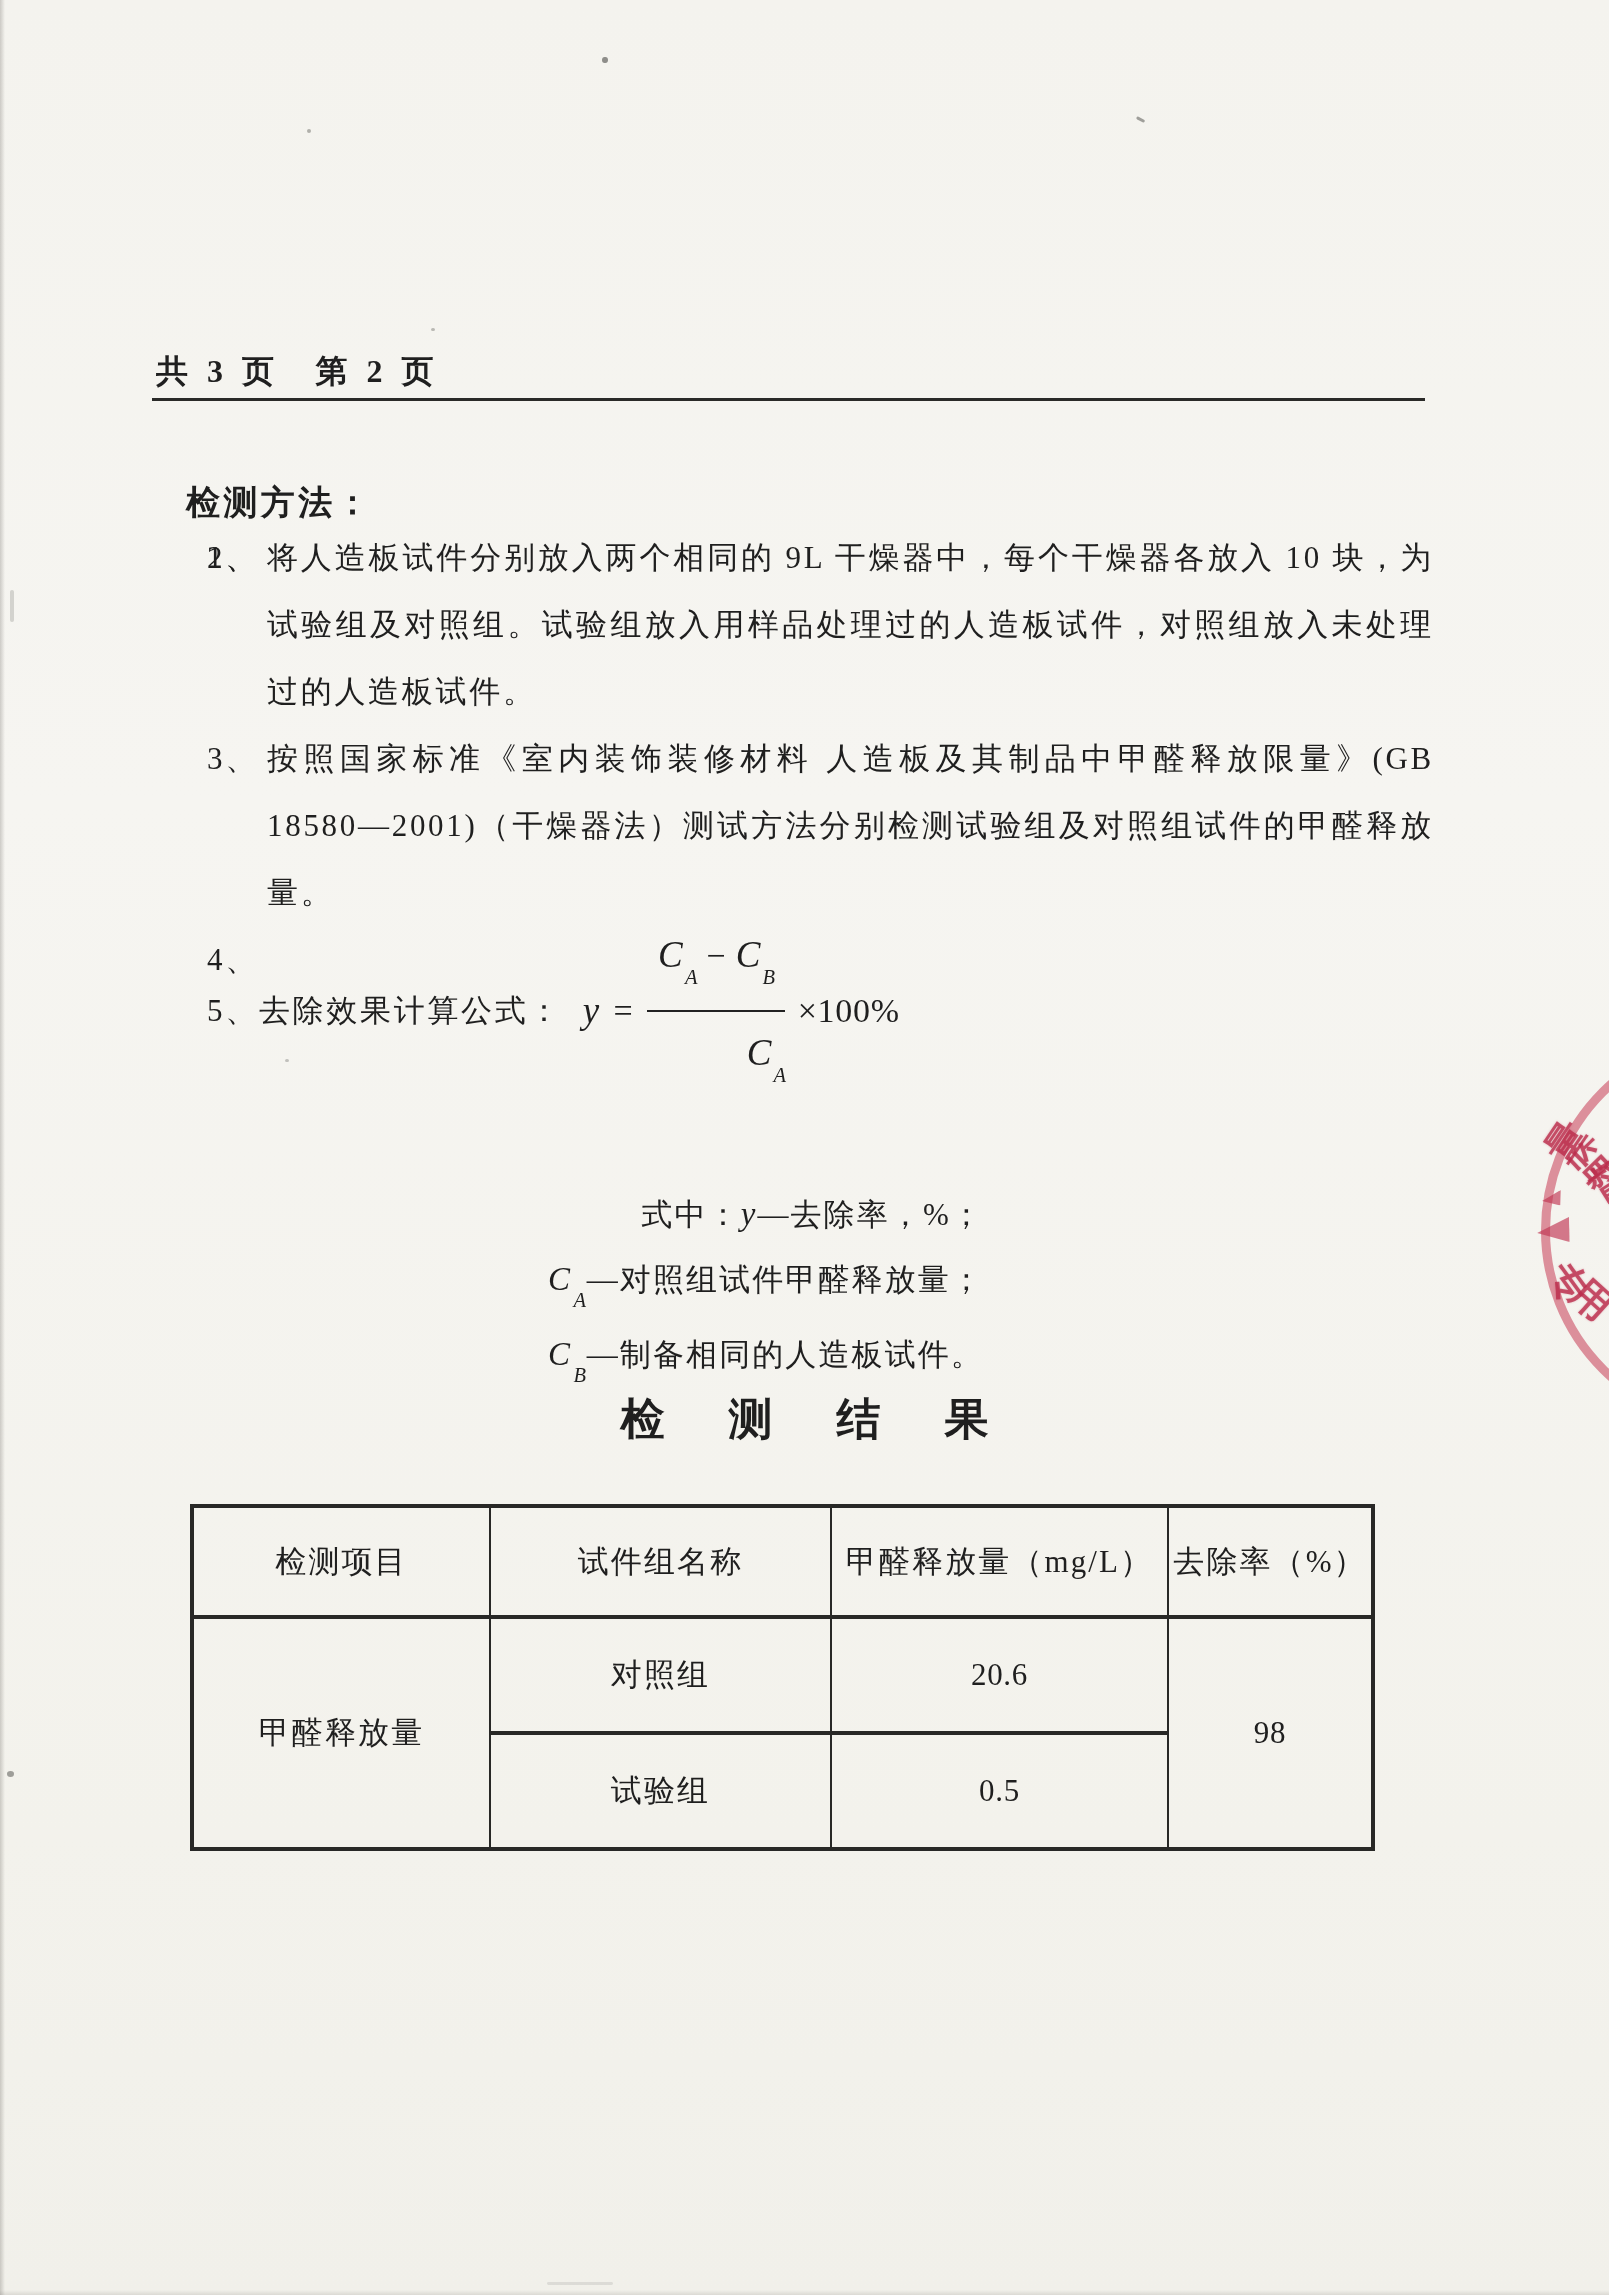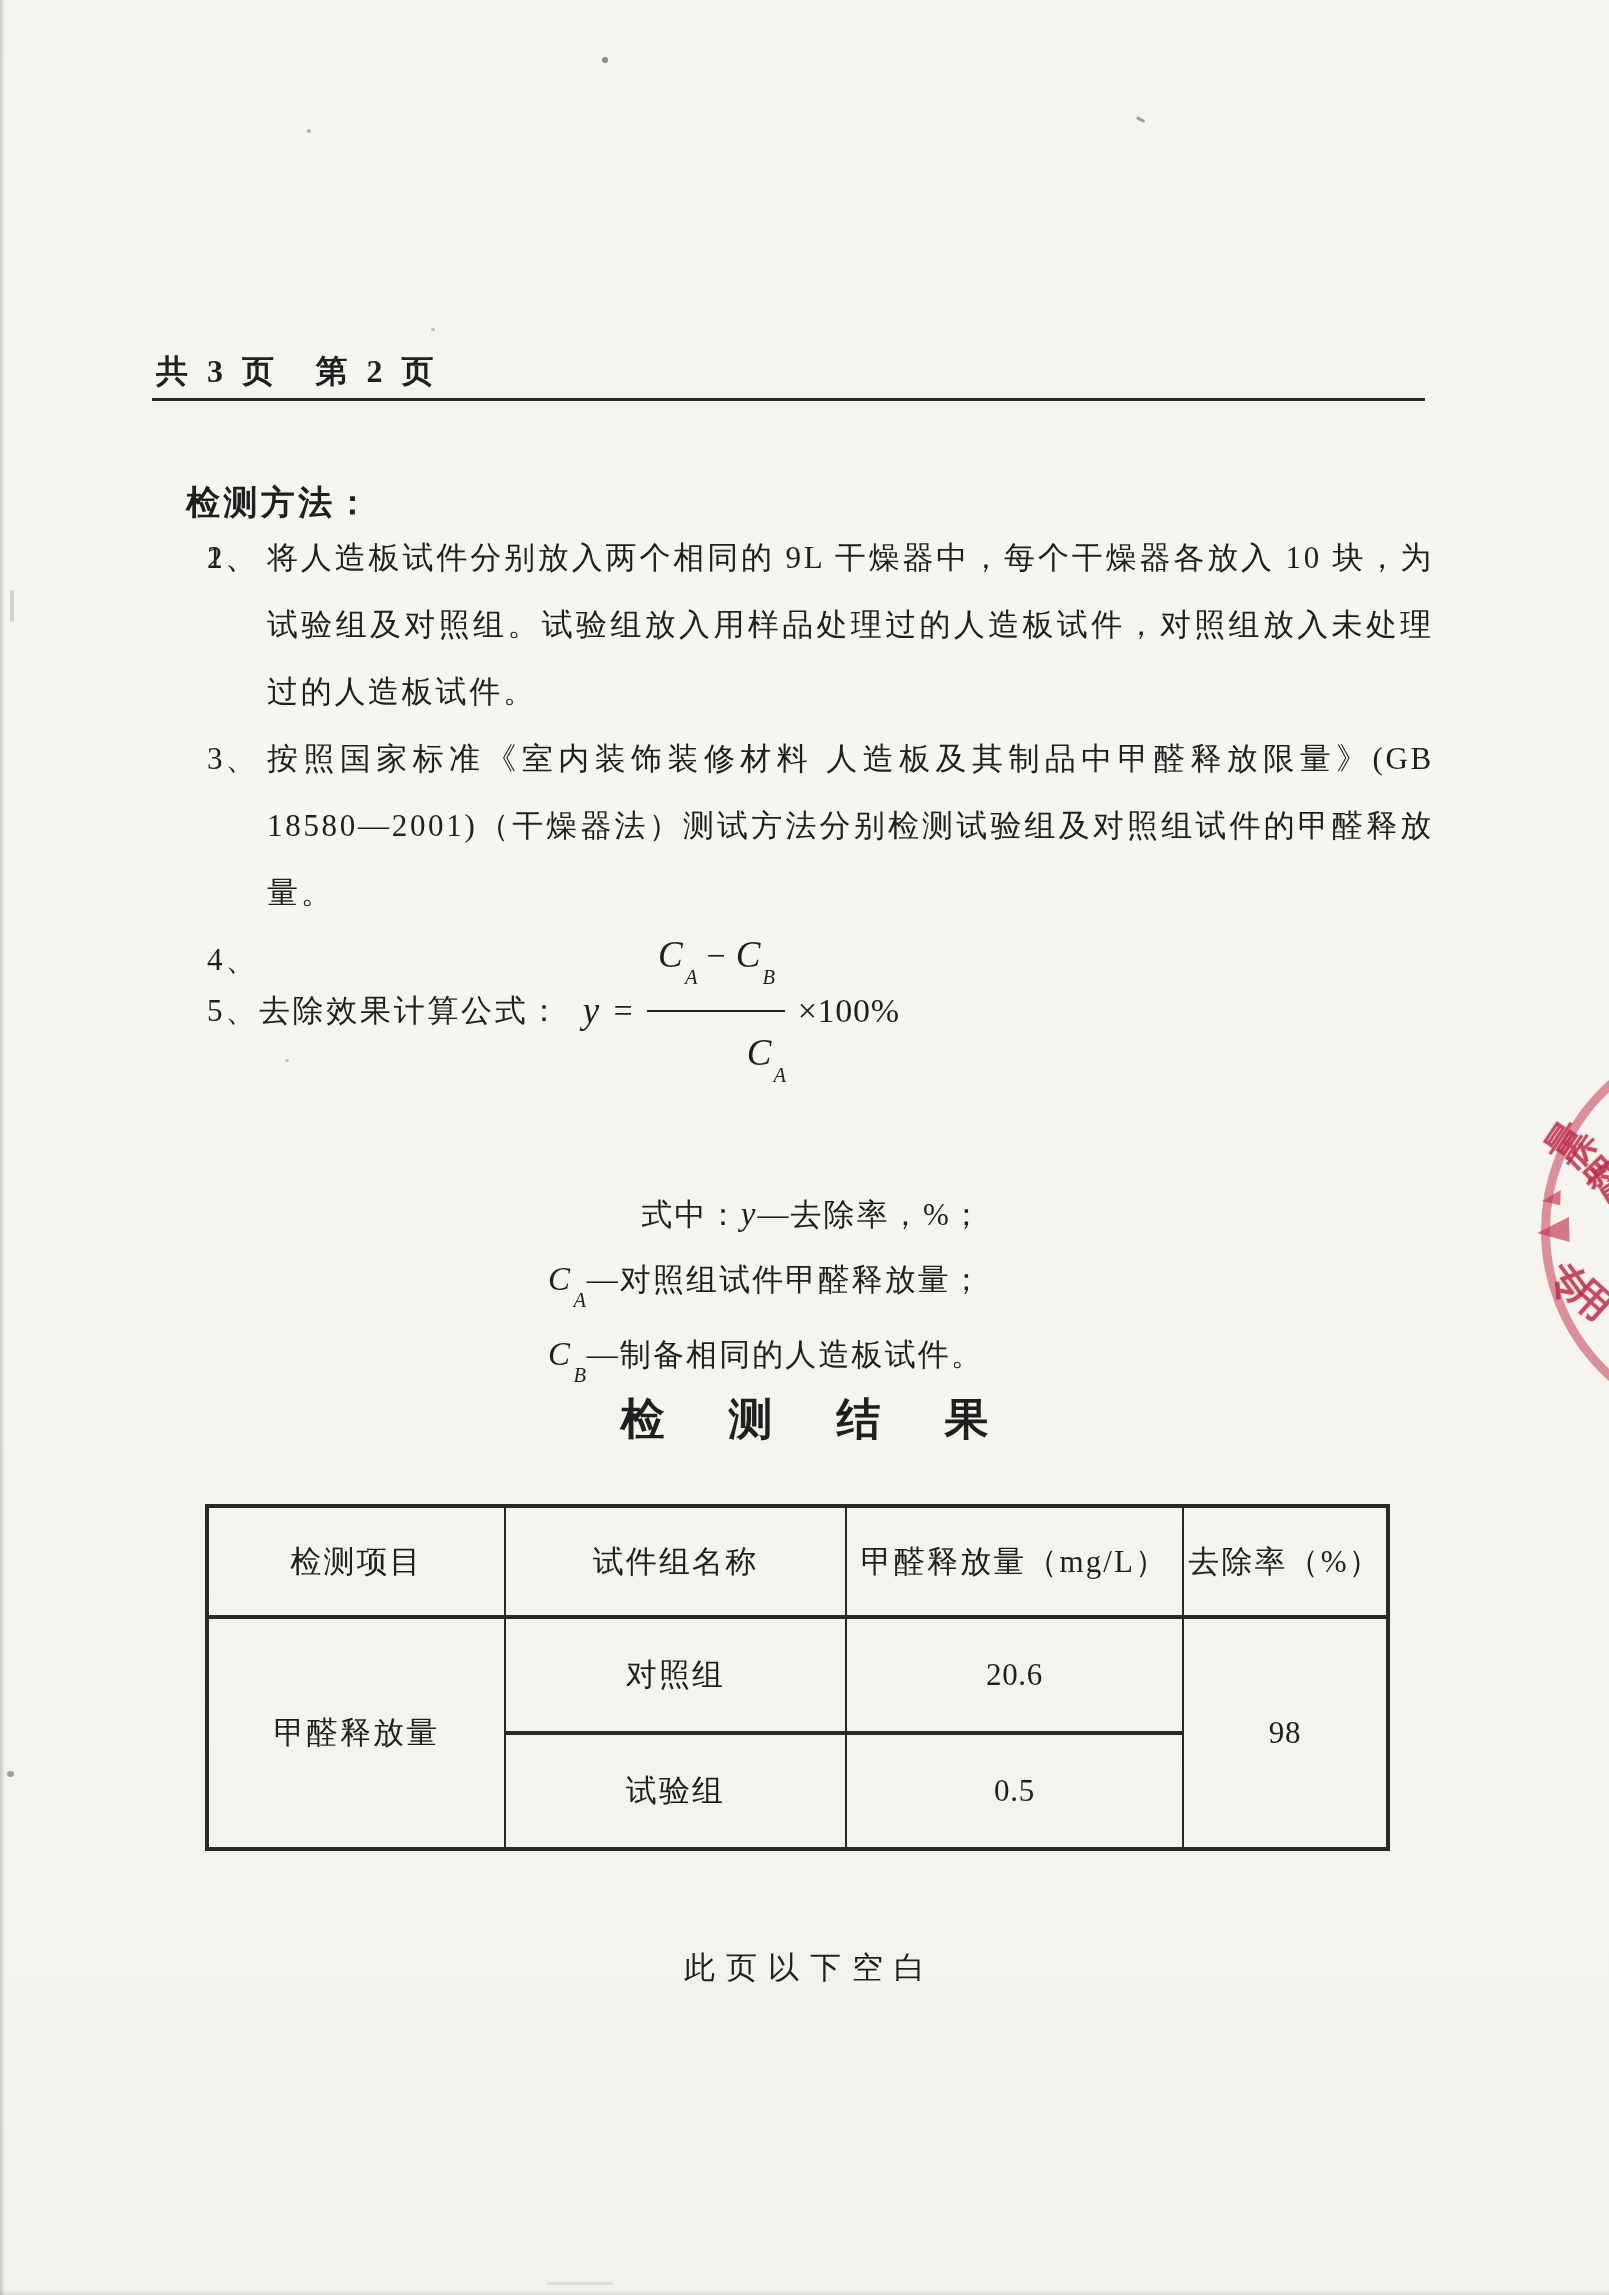--- a/index.html
+++ b/index.html
@@ -53,21 +53,21 @@
   .fmul{margin-left:12.3px;}
 
   .notes{position:absolute;top:1182px;left:449px;font-size:31px;line-height:64px;letter-spacing:2.1px;}
   .notes .note-row{white-space:nowrap;text-align:right;}
   .notes .indent{padding-left:99px;}
   .notes i{font-size:33px;}
 
   .results-heading{position:absolute;top:1390px;left:0;width:100%;text-align:center;
     font-size:44px;font-weight:bold;letter-spacing:64px;padding-left:64px;box-sizing:border-box;}
 
-  .results-table{position:absolute;top:1504px;left:205px;width:1181px;border-collapse:collapse;
+  .results-table{position:absolute;top:1504px;left:190px;width:1181px;border-collapse:collapse;
     table-layout:fixed;font-size:31px;background:transparent;border-radius:31px;}
   .results-table td{border:2.7px solid #282826;text-align:center;vertical-align:middle;
     letter-spacing:2.1px;padding:0;}
   .results-table{border:4.8px solid #282826;}
   .results-table tr.thead td{height:107px;border-bottom-width:4.8px;}
   .results-table tr.r1 td{height:112px;}
   .results-table tr.r2 td{height:112px;}
   .results-table tr.r1 td.sep{border-bottom-width:4.8px;}
   .results-table td.val{letter-spacing:0.7px;}
 
@@ -180,21 +180,20 @@
         <td class="sep val">20.6</td>
         <td rowspan="2" class="val">98</td>
       </tr>
       <tr class="r2">
         <td>试验组</td>
         <td class="val">0.5</td>
       </tr>
     </tbody>
   </table>
 
-  <div class="footer-note">此页以下空白</div>
 
   <div class="stamp-ring"></div>
   <span class="stamp-char sc1">量</span>
   <span class="stamp-char sc2">监</span>
   <span class="stamp-char sc3">督</span>
   <span class="stamp-char sc4">专</span>
   <span class="stamp-char sc5">用</span>
   <div class="stamp-star star-a"></div>
   <div class="stamp-star star-b"></div>
 

